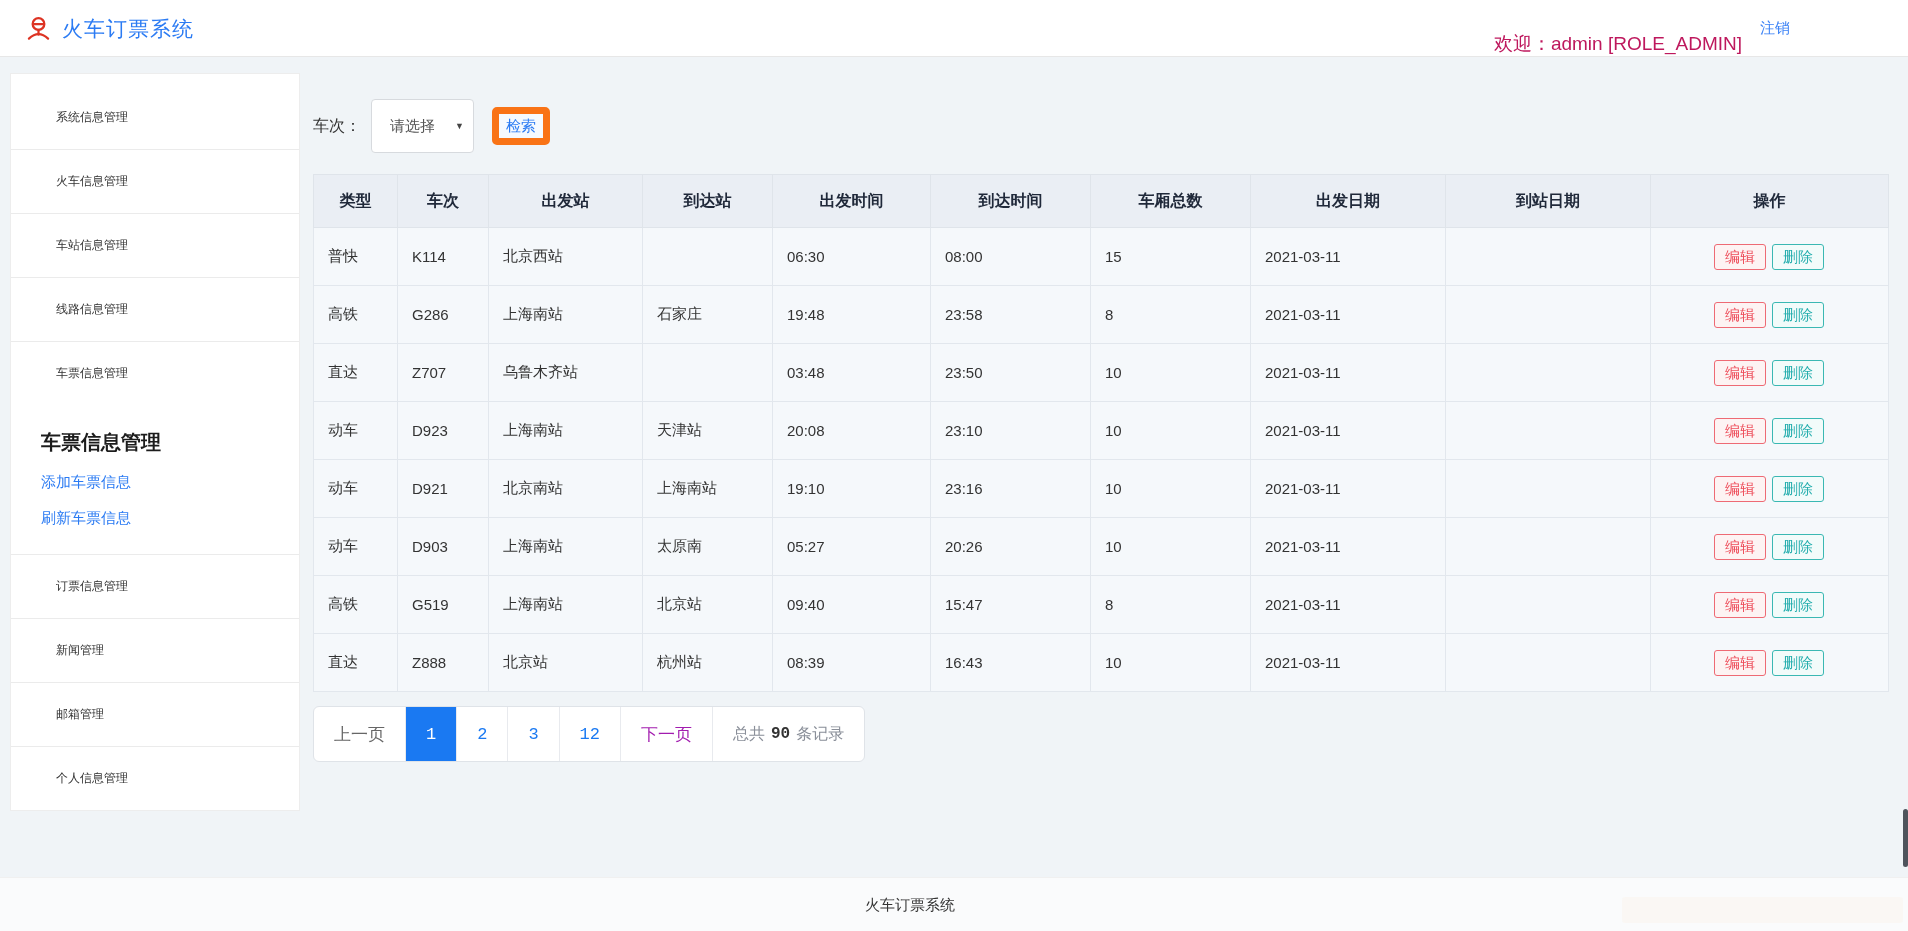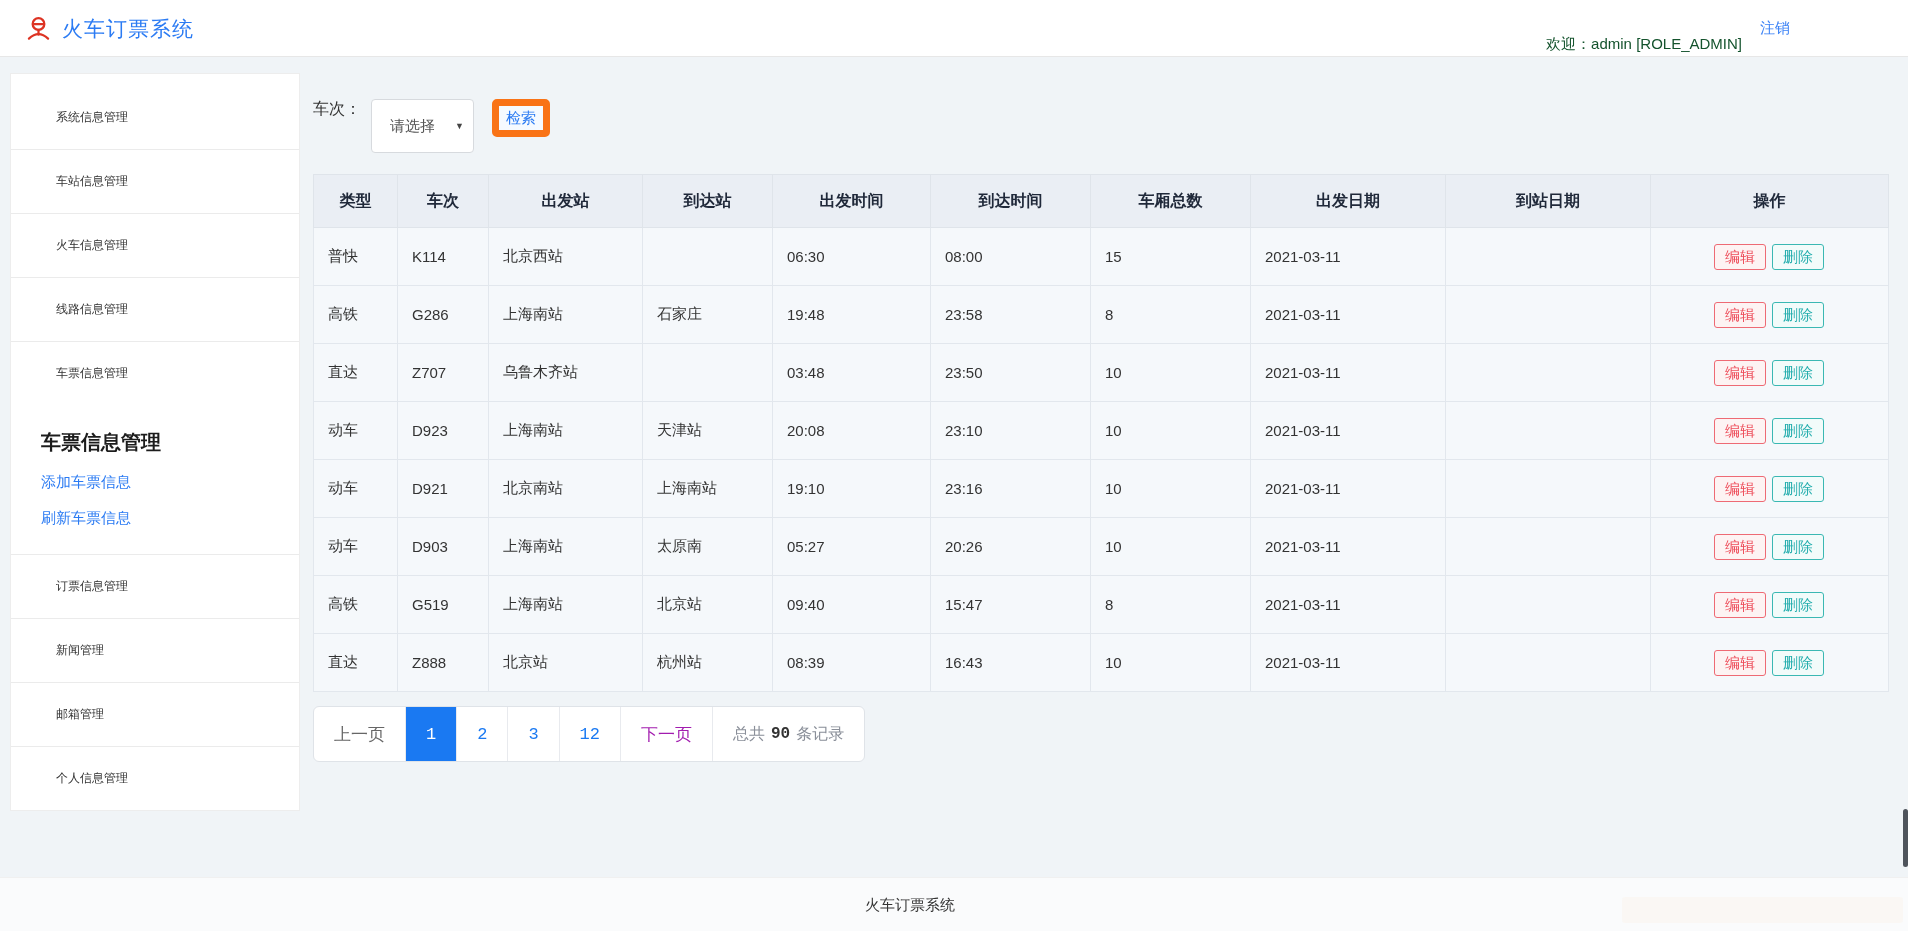--- a/index.html
+++ b/index.html
@@ -7,36 +7,36 @@
     width:1908px;height:931px;position:relative;overflow:hidden;
     font-family:"Liberation Sans","DejaVu Sans",sans-serif;
     background:#ffffff;
   }
   
   .topbar{position:absolute;top:0;left:0;width:100%;height:57px;background:#fff;
     border-bottom:1px solid #e7e7e7;box-sizing:border-box;}
   .brand{position:absolute;left:25px;top:0;height:57px;display:flex;align-items:center;gap:10px;}
   .brand-title{color:#2b7bf3;font-size:21px;letter-spacing:1px;}
   .top-right{position:absolute;right:118px;top:0;height:57px;display:flex;align-items:center;gap:18px;}
-  .welcome{color:#14532d;font-size:15px;margin-top:31px;}
+  .welcome{color:#be185d;font-size:19px;margin-top:31px;}
   .logout{color:#3b82f6;font-size:15px;cursor:pointer;text-decoration:none;}
   
   .content{position:absolute;top:57px;left:0;width:100%;height:820px;background:#f0f4f7;}
   
   .sidebar{position:absolute;left:10px;top:16px;width:290px;background:#fff;
     border:1px solid #ededed;box-sizing:border-box;padding-top:12px;}
   .side-item{height:63px;line-height:63px;padding-left:45px;font-size:12px;color:#333;
     border-bottom:1px solid #ebebeb;cursor:pointer;}
   .side-item:last-child{border-bottom:none;}
   .side-section{border-bottom:1px solid #ebebeb;padding:24px 0 26px 30px;}
   .side-section-title{font-size:20px;font-weight:bold;color:#1c1c1c;}
   .side-link{display:block;color:#2b7bf3;font-size:15px;margin-top:17px;cursor:pointer;text-decoration:none;}
   
   .main{position:absolute;left:313px;top:0;width:1575px;}
-  .filter-row{margin-top:42px;display:flex;align-items:flex-start;font-size:16px;color:#333;}
+  .filter-row{margin-top:42px;display:flex;align-items:center;font-size:16px;color:#333;}
   .select-box{width:103px;height:54px;border:1px solid #d7dade;border-radius:4px;background:#fff;
     margin-left:10px;display:flex;align-items:center;justify-content:space-between;
     padding:0 9px 0 18px;font-size:15px;color:#555;box-sizing:border-box;cursor:pointer;}
   .caret{font-size:9px;color:#444;}
   .search-btn{margin-left:18px;height:38px;width:58px;border:7px solid #f97316;border-radius:5px;
     background:#f5faff;color:#2b7bf3;font-size:15px;cursor:pointer;}
   
   .data-table{margin-top:21px;width:100%;border-collapse:collapse;table-layout:fixed;}
   .data-table th{height:50px;background:#eaeef4;font-size:16px;color:#20293a;font-weight:bold;
     border:1px solid #dfe4ea;text-align:center;}
@@ -85,22 +85,22 @@
     <span class="welcome"><span>欢迎：</span><span>admin [ROLE_ADMIN]</span></span>
     <a class="logout">注销</a>
   </div>
 </div>
 
 <div class="content">
 
   <div class="sidebar">
     <div id="side-top">
         <div class="side-item">系统信息管理</div>
+        <div class="side-item">火车信息管理</div>
         <div class="side-item">车站信息管理</div>
-        <div class="side-item">火车信息管理</div>
         <div class="side-item">线路信息管理</div>
         <div class="side-item">车票信息管理</div>
       </div>
     <div class="side-section">
       <div class="side-section-title">车票信息管理</div>
       <div id="side-links">
           <a class="side-link">添加车票信息</a>
           <a class="side-link">刷新车票信息</a>
         </div>
     </div>

